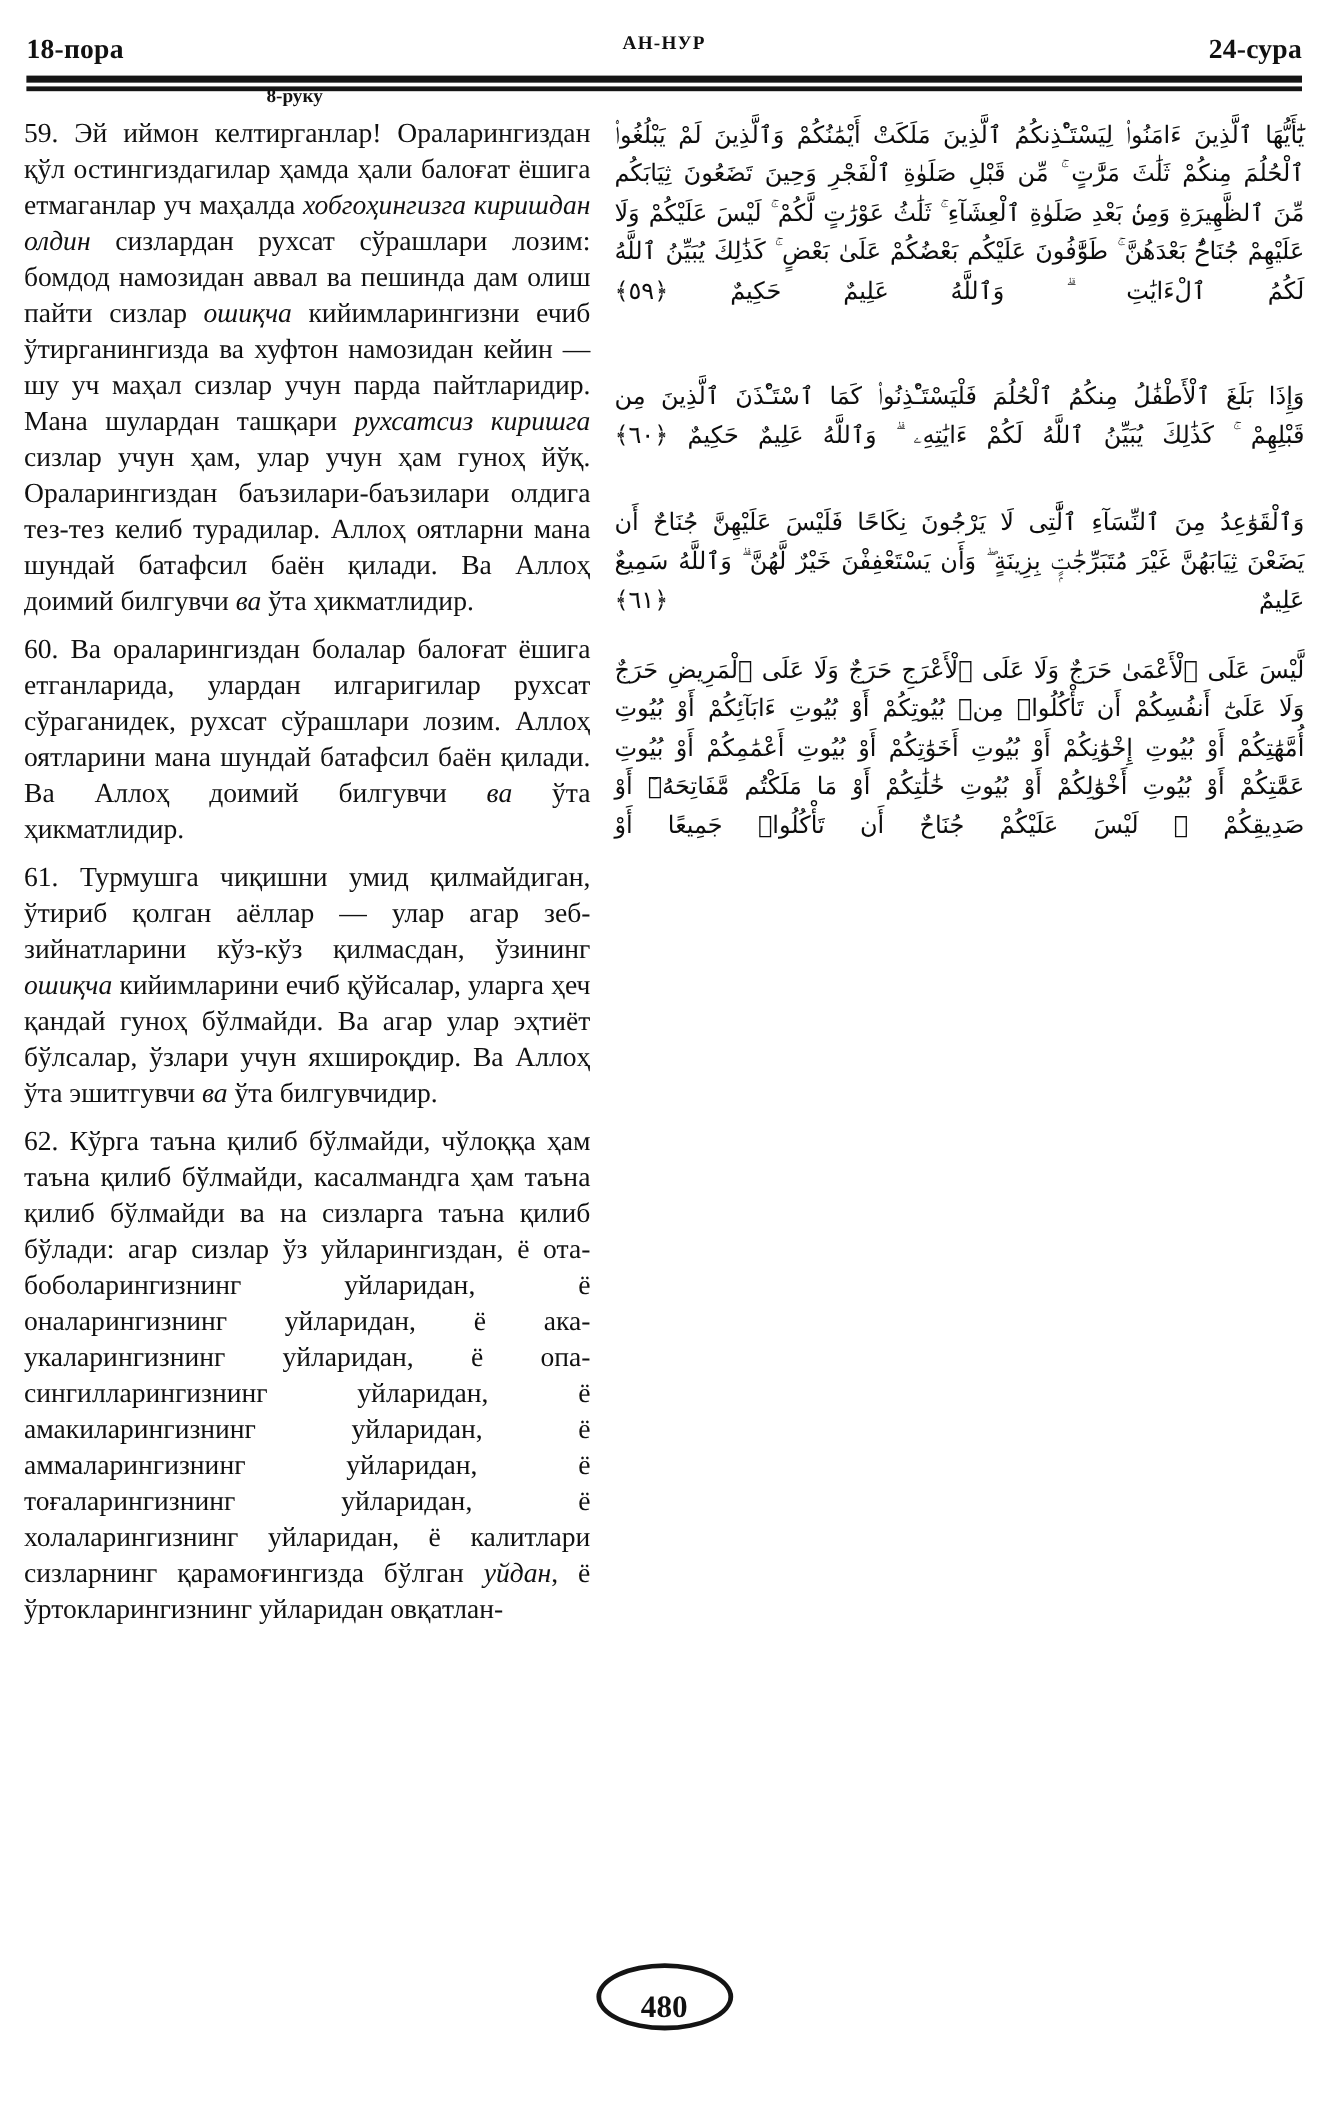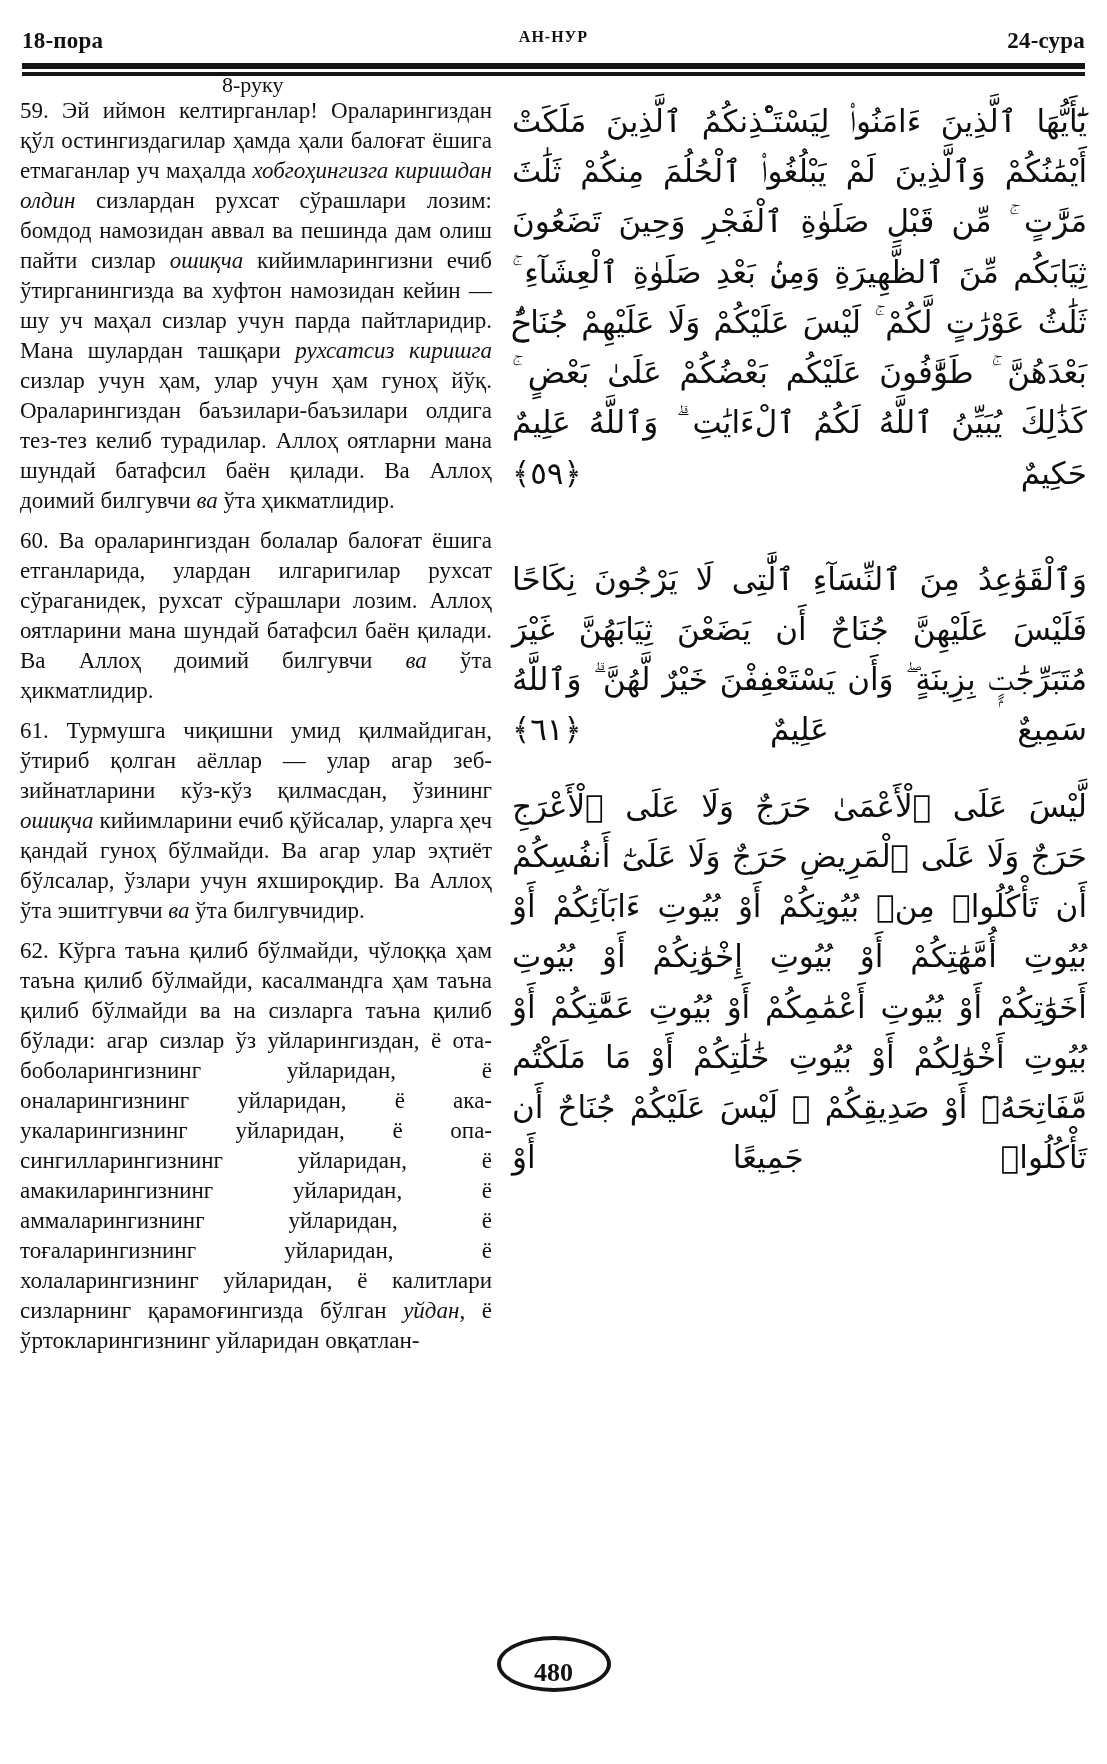--- a/index.html
+++ b/index.html
@@ -59,22 +59,22 @@
     background: #151515;
   }
   .rule-gap { height: 3px; background: #ffffff; }
   .rule-thin { height: 4px; background: #151515; }
 
   
   .ruku {
     position: absolute;
     top: 72px;
     left: 222px;
-    font-weight: normal;
-    font-size: 22px;
+    font-weight: bold;
+    font-size: 16px;
   }
 
   
   .col-left {
     position: absolute;
     left: 20px;
     top: 96px;
     width: 472px;
     font-size: 23px;
     line-height: 1.305;
@@ -93,21 +93,21 @@
     position: absolute;
     left: 512px;
     top: 96px;
     width: 575px;
     direction: rtl;
     text-align: justify;
     font-family: "DejaVu Sans", "Liberation Sans", sans-serif;
     color: #0d0d0d;
   }
   .ayah-ar {
-    font-size: 31px;
+    font-size: 20px;
     line-height: 1.62;
     margin: 0 0 40px 0;
     text-align: justify;
     text-align-last: justify;
     word-spacing: 1px;
   }
   .ayah-ar:last-child { margin-bottom: 0; }
 
   
   .ar-block-1 { margin-bottom: 56px; }
@@ -162,20 +162,21 @@
 
   <div class="col-left" id="uzbek-col">
       <p><span>59. Эй иймон келтирганлар! Ораларингиздан қўл остингиздагилар ҳамда ҳали балоғат ёшига етмаганлар уч маҳалда </span><span class="it">хобгоҳингизга киришдан олдин</span><span> сизлардан рухсат сўрашлари лозим: бомдод намозидан аввал ва пешинда дам олиш пайти сизлар </span><span class="it">ошиқча</span><span> кийимларингизни ечиб ўтирганингизда ва хуфтон намозидан кейин — шу уч маҳал сизлар учун парда пайтларидир. Мана шулардан ташқари </span><span class="it">рухсатсиз киришга</span><span> сизлар учун ҳам, улар учун ҳам гуноҳ йўқ. Ораларингиздан баъзилари-баъзилари олдига тез-тез келиб турадилар. Аллоҳ оятларни мана шундай батафсил баён қилади. Ва Аллоҳ доимий билгувчи </span><span class="it">ва</span><span> ўта ҳикматлидир.</span></p>
       <p><span>60. Ва ораларингиздан болалар балоғат ёшига етганларида, улардан илгаригилар рухсат сўраганидек, рухсат сўрашлари лозим. Аллоҳ оятларини мана шундай батафсил баён қилади. Ва Аллоҳ доимий билгувчи </span><span class="it">ва</span><span> ўта ҳикматлидир.</span></p>
       <p><span>61. Турмушга чиқишни умид қилмайдиган, ўтириб қолган аёллар — улар агар зеб-зийнатларини кўз-кўз қилмасдан, ўзининг </span><span class="it">ошиқча</span><span> кийимларини ечиб қўйсалар, уларга ҳеч қандай гуноҳ бўлмайди. Ва агар улар эҳтиёт бўлсалар, ўзлари учун яхшироқдир. Ва Аллоҳ ўта эшитгувчи </span><span class="it">ва</span><span> ўта билгувчидир.</span></p>
       <p><span>62. Кўрга таъна қилиб бўлмайди, чўлоққа ҳам таъна қилиб бўлмайди, касалмандга ҳам таъна қилиб бўлмайди ва на сизларга таъна қилиб бўлади: агар сизлар ўз уйларингиздан, ё ота-боболарингизнинг уйларидан, ё оналарингизнинг уйларидан, ё ака-укаларингизнинг уйларидан, ё опа-сингилларингизнинг уйларидан, ё амакиларингизнинг уйларидан, ё аммаларингизнинг уйларидан, ё тоғаларингизнинг уйларидан, ё холаларингизнинг уйларидан, ё калитлари сизларнинг қарамоғингизда бўлган </span><span class="it">уйдан</span><span>, ё ўртокларингизнинг уйларидан овқатлан-</span></p>
     </div>
 
   <div class="col-right" id="arabic-col">
       <p class="ayah-ar ar-block-1">يَٰٓأَيُّهَا ٱلَّذِينَ ءَامَنُوا۟ لِيَسْتَـْٔذِنكُمُ ٱلَّذِينَ مَلَكَتْ أَيْمَٰنُكُمْ وَٱلَّذِينَ لَمْ يَبْلُغُوا۟ ٱلْحُلُمَ مِنكُمْ ثَلَٰثَ مَرَّٰتٍ ۚ مِّن قَبْلِ صَلَوٰةِ ٱلْفَجْرِ وَحِينَ تَضَعُونَ ثِيَابَكُم مِّنَ ٱلظَّهِيرَةِ وَمِنۢ بَعْدِ صَلَوٰةِ ٱلْعِشَآءِ ۚ ثَلَٰثُ عَوْرَٰتٍ لَّكُمْ ۚ لَيْسَ عَلَيْكُمْ وَلَا عَلَيْهِمْ جُنَاحٌۢ بَعْدَهُنَّ ۚ طَوَّٰفُونَ عَلَيْكُم بَعْضُكُمْ عَلَىٰ بَعْضٍ ۚ كَذَٰلِكَ يُبَيِّنُ ٱللَّهُ لَكُمُ ٱلْءَايَٰتِ ۗ وَٱللَّهُ عَلِيمٌ حَكِيمٌ ﴿٥٩﴾</p>
+      <p class="ayah-ar ar-block-2">وَإِذَا بَلَغَ ٱلْأَطْفَٰلُ مِنكُمُ ٱلْحُلُمَ فَلْيَسْتَـْٔذِنُوا۟ كَمَا ٱسْتَـْٔذَنَ ٱلَّذِينَ مِن قَبْلِهِمْ ۚ كَذَٰلِكَ يُبَيِّنُ ٱللَّهُ لَكُمْ ءَايَٰتِهِۦ ۗ وَٱللَّهُ عَلِيمٌ حَكِيمٌ ﴿٦٠﴾</p>
       <p class="ayah-ar ar-block-3">وَٱلْقَوَٰعِدُ مِنَ ٱلنِّسَآءِ ٱلَّٰتِى لَا يَرْجُونَ نِكَاحًا فَلَيْسَ عَلَيْهِنَّ جُنَاحٌ أَن يَضَعْنَ ثِيَابَهُنَّ غَيْرَ مُتَبَرِّجَٰتٍۭ بِزِينَةٍ ۖ وَأَن يَسْتَعْفِفْنَ خَيْرٌ لَّهُنَّ ۗ وَٱللَّهُ سَمِيعٌ عَلِيمٌ ﴿٦١﴾</p>
       <p class="ayah-ar ">لَّيْسَ عَلَى ٱلْأَعْمَىٰ حَرَجٌ وَلَا عَلَى ٱلْأَعْرَجِ حَرَجٌ وَلَا عَلَى ٱلْمَرِيضِ حَرَجٌ وَلَا عَلَىٰٓ أَنفُسِكُمْ أَن تَأْكُلُوا۟ مِنۢ بُيُوتِكُمْ أَوْ بُيُوتِ ءَابَآئِكُمْ أَوْ بُيُوتِ أُمَّهَٰتِكُمْ أَوْ بُيُوتِ إِخْوَٰنِكُمْ أَوْ بُيُوتِ أَخَوَٰتِكُمْ أَوْ بُيُوتِ أَعْمَٰمِكُمْ أَوْ بُيُوتِ عَمَّٰتِكُمْ أَوْ بُيُوتِ أَخْوَٰلِكُمْ أَوْ بُيُوتِ خَٰلَٰتِكُمْ أَوْ مَا مَلَكْتُم مَّفَاتِحَهُۥٓ أَوْ صَدِيقِكُمْ ۚ لَيْسَ عَلَيْكُمْ جُنَاحٌ أَن تَأْكُلُوا۟ جَمِيعًا أَوْ</p>
     </div>
 
   <div class="pagenum">
     <span>480</span>
   </div>
 
 </div>
 

